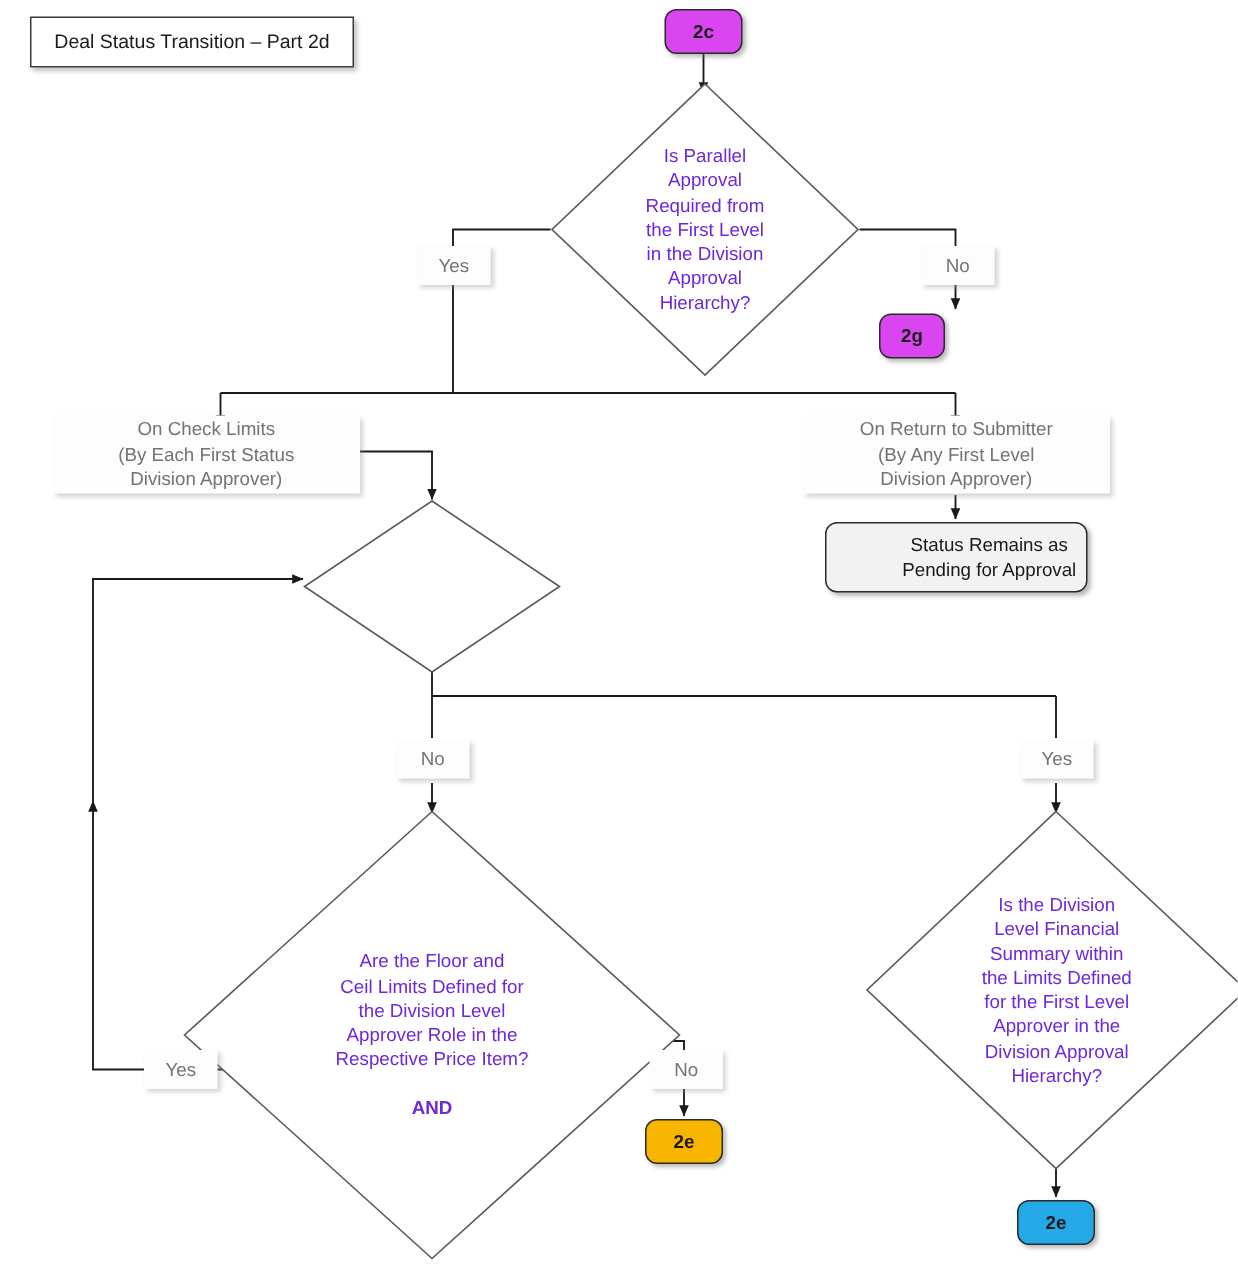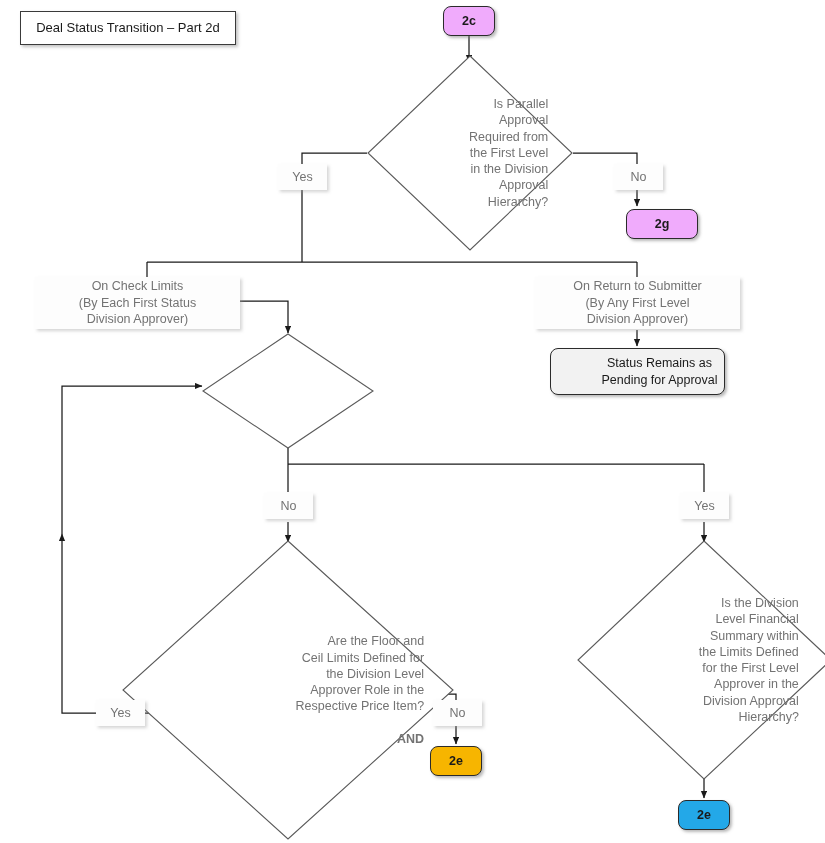--- a/index.html
+++ b/index.html
@@ -58,21 +58,21 @@
     line-height: 1.34;
     color: #737373;
   }
   .edge-label {
     font-size: 12.5px;
   }
   
   .round {
     border-radius: 8px;
     border: 1.2px solid #2b2b2b;
-    background: #f0abfc;
+    background: #d946ef;
     box-shadow: 2px 2px 3px rgba(120,120,120,0.5);
     font-size: 12.5px;
     font-weight: bold;
     line-height: 1.3;
   }
   .round.soft {
     font-weight: normal;
     background: #f2f2f2;
     padding-left: 44px;
   }
@@ -87,24 +87,24 @@
     left: 0; top: 0;
     width: 100%;
     height: 100%;
   }
   .diamond .dtext {
     position: absolute;
     left: 12%;
     top: 50%;
     width: 76%;
     transform: translateY(-50%);
-    text-align: right;
+    text-align: center;
     font-size: 12.5px;
     line-height: 1.3;
-    color: #737373;
+    color: #6d28d9;
     white-space: pre-line;
   }
   .dtext b { font-weight: bold; }
 </style>
 </head>
 <body>
 
 <div id="canvas">
 
   <svg class="edges" viewBox="0 0 825 843" xmlns="http://www.w3.org/2000/svg">
@@ -163,21 +163,21 @@
 Required from
 the First Level
 in the Division
 Approval
 Hierarchy?</div>
   </div>
 
   <div class="node plain edge-label" style="left:266px; top:164px; width:49px; height:26px;">Yes</div>
   <div class="node plain edge-label" style="left:602px; top:164px; width:49px; height:26px;">No</div>
 
-  <div class="node round" style="left:614px; top:209px; width:72px; height:30px;">2g</div>
+  <div class="node round" style="left:574px; top:209px; width:44px; height:30px;">2g</div>
 
   <div class="node plain" style="left:23px; top:277px; width:205px; height:52px; white-space:pre-line;">On Check Limits
 (By Each First Status
 Division Approver)</div>
 
   <div class="node plain" style="left:523px; top:277px; width:205px; height:52px; white-space:pre-line;">On Return to Submitter
 (By Any First Level
 Division Approver)</div>
 
   <div class="node round soft" style="left:538px; top:348px; width:175px; height:47px; white-space:pre-line;">Status Remains as

